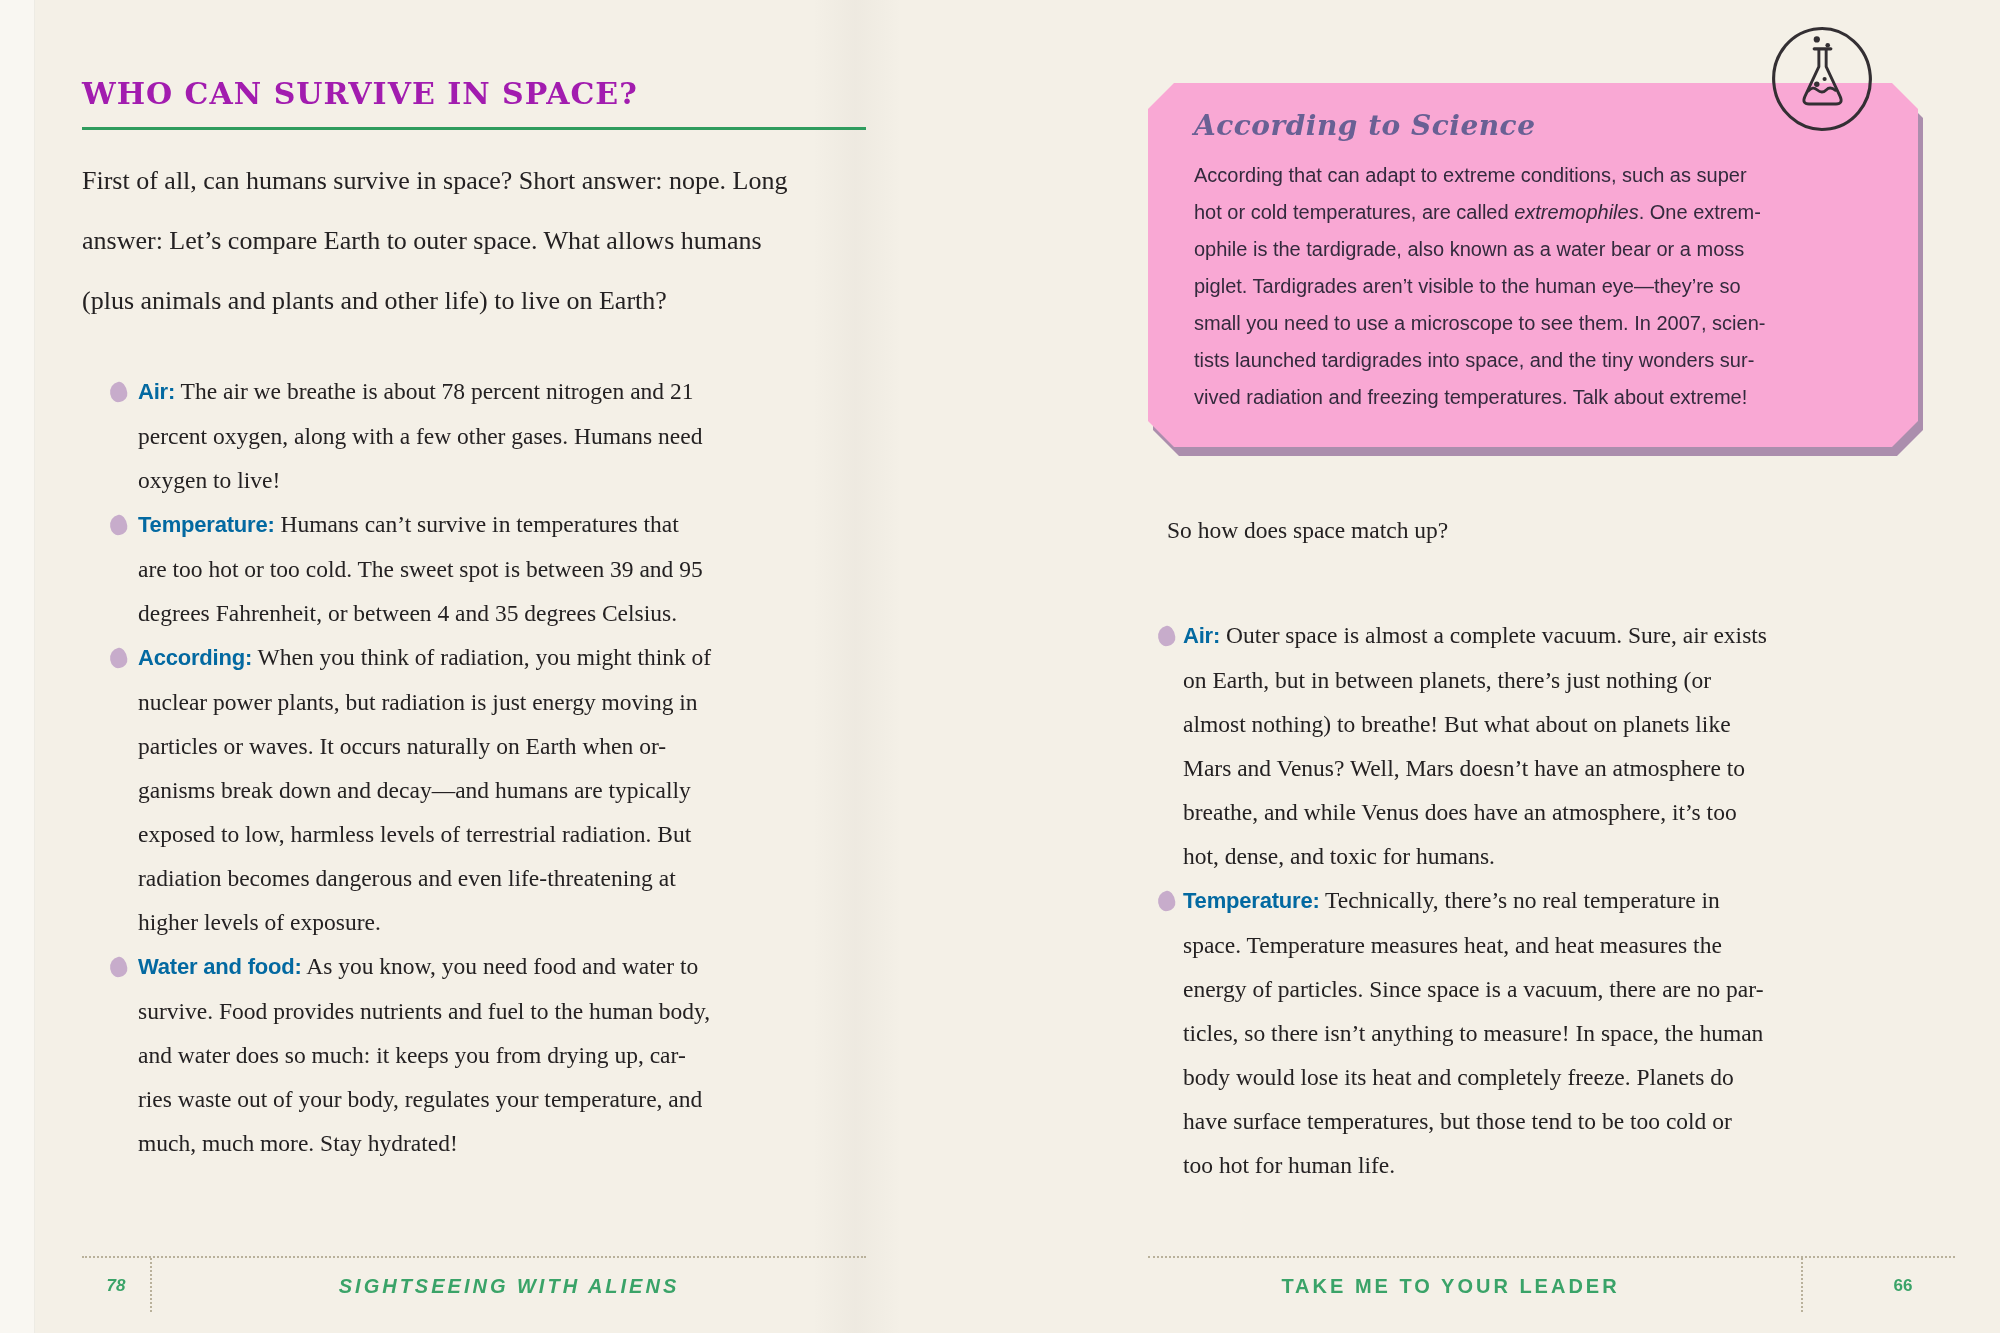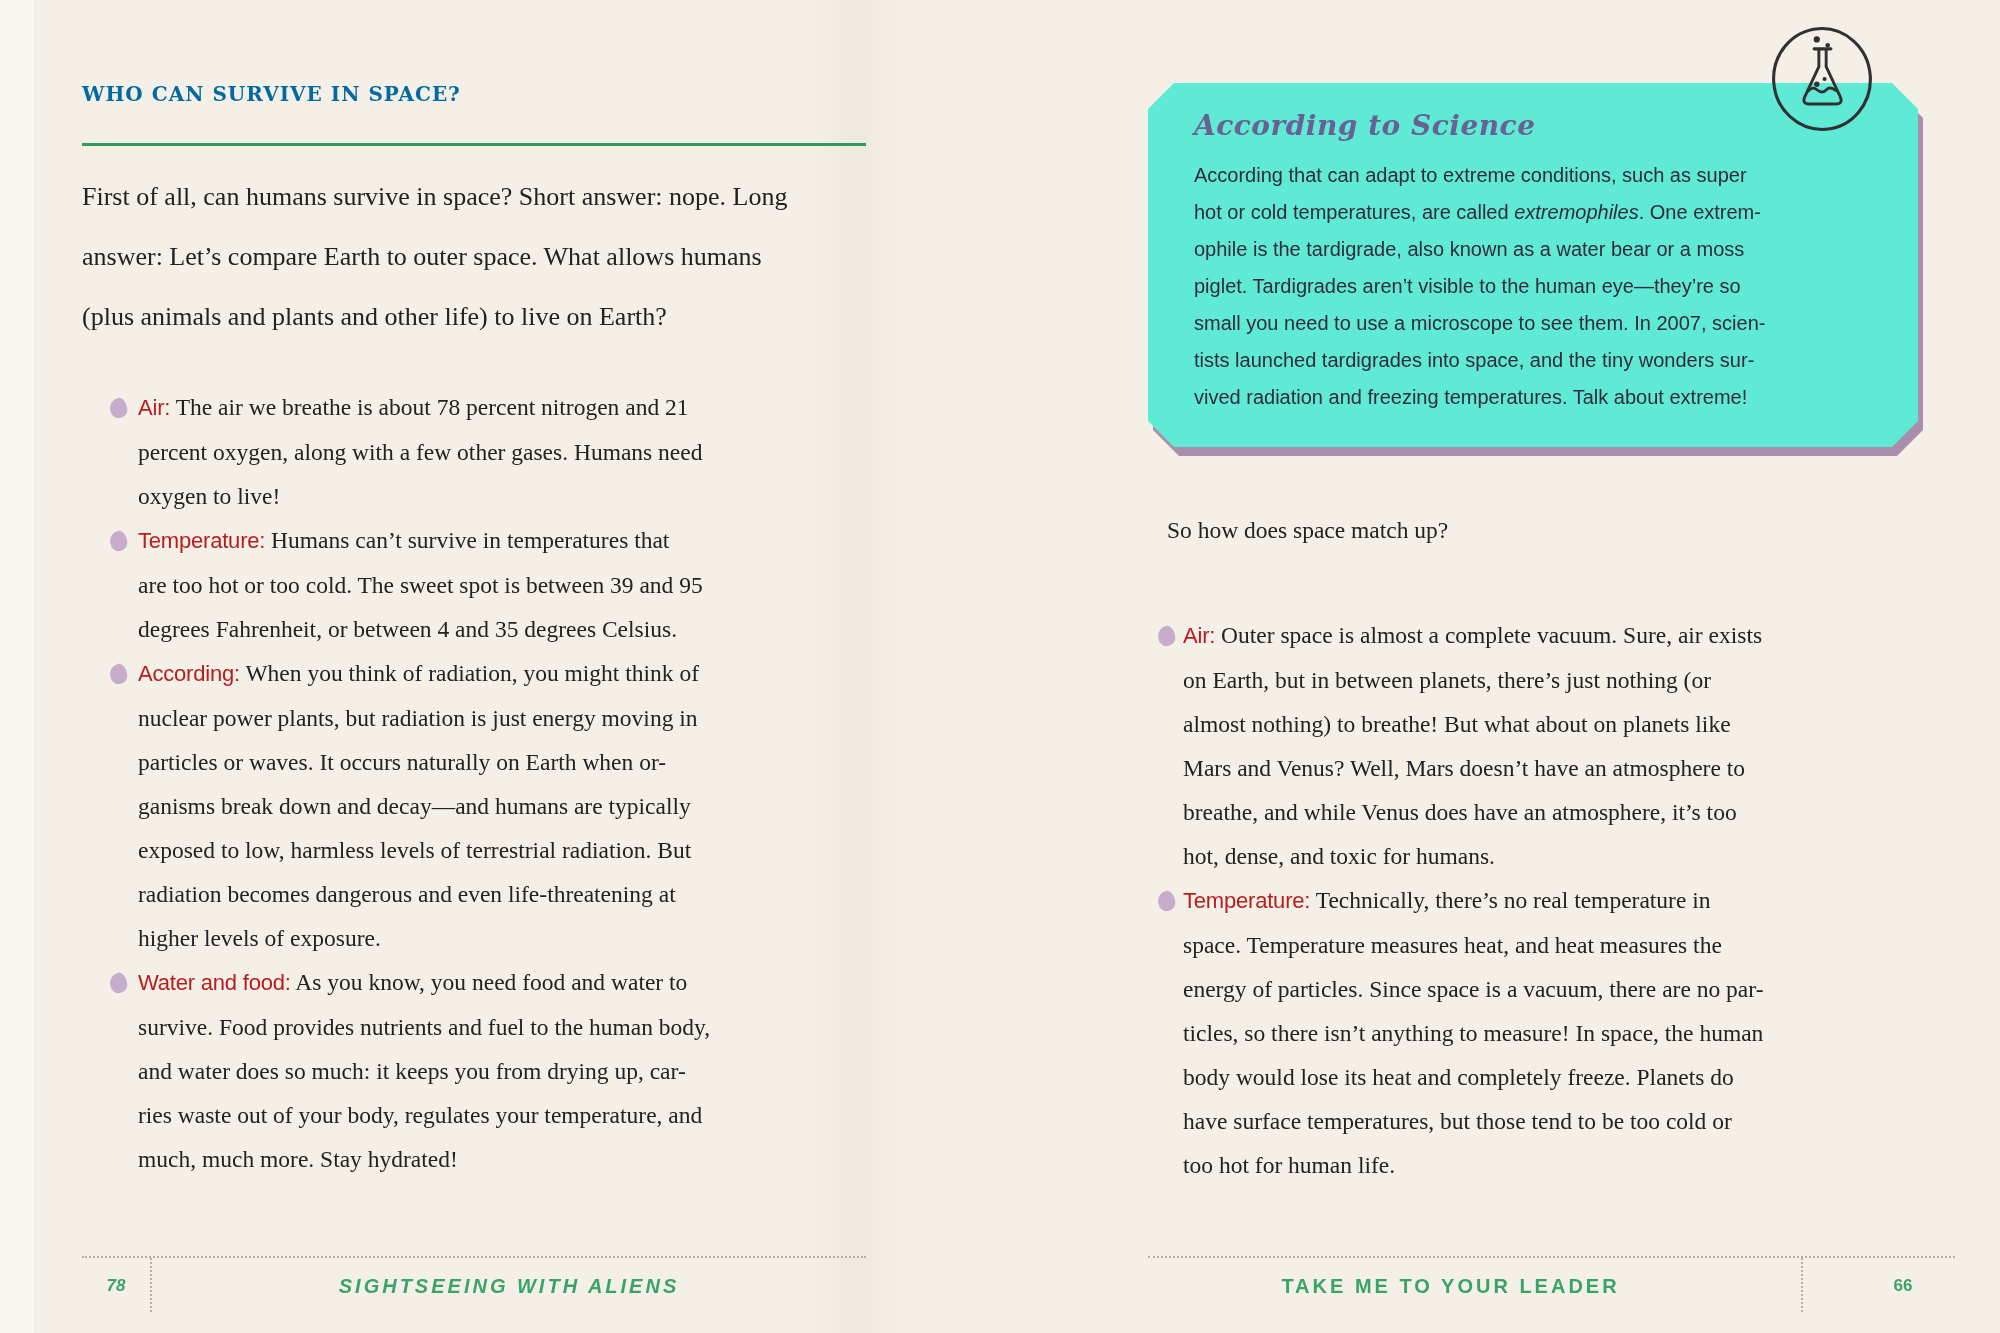--- a/index.html
+++ b/index.html
@@ -12,54 +12,54 @@
   
   .edge-left{position:absolute;left:0;top:0;width:34px;height:100%;
     background:#f9f7f2;border-right:1px solid rgba(90,80,60,0.07);}
   .gutter{position:absolute;left:812px;top:0;width:90px;height:100%;
     background:linear-gradient(90deg,rgba(0,0,0,0) 0%,rgba(70,58,45,0.035) 48%,rgba(0,0,0,0) 100%);}
 
   
   .left-content{position:absolute;left:82px;top:76px;width:784px;}
   h1.section-heading{
     margin:0;font-family:"DejaVu Serif","Liberation Serif",serif;
-    font-size:20px;font-weight:bold;letter-spacing:1px;
-    color:#0369a1;line-height:36px;
-    padding-bottom:31px;border-bottom:3px solid #2f9c5e;
+    font-size:30px;font-weight:bold;letter-spacing:1px;
+    color:#a21caf;line-height:36px;
+    padding-bottom:15px;border-bottom:3px solid #2f9c5e;
   }
   .intro{
     margin:21px 0 0 0;font-size:26px;line-height:60px;
     white-space:pre-line;
   }
   ul.bullets{list-style:none;margin:38px 0 0 0;padding:0;}
   ul.bullets li{display:flex;align-items:flex-start;}
   .blob{
     flex:0 0 17px;width:17px;height:20px;margin:13px 11px 0 28px;
     background:#c7accb;border-radius:60% 40% 55% 45% / 55% 60% 40% 50%;
     transform:rotate(-10deg);
   }
   li .btext{margin:0;font-size:23.5px;line-height:44px;white-space:pre-line;flex:1;}
   li .lead{
     font-family:"Liberation Sans","DejaVu Sans",sans-serif;
-    font-weight:400;font-size:22px;letter-spacing:-0.2px;color:#b91c1c;
+    font-weight:700;font-size:22px;letter-spacing:-0.2px;color:#0369a1;
   }
 
   
   .right-list{position:absolute;left:1151px;top:575px;width:790px;margin:0;}
   .right-list .blob{margin-left:7px;margin-right:8px;}
 
   
   .callout-shadow{
     position:absolute;left:1153px;top:92px;width:770px;height:364px;
     background:#ab8ead;
     clip-path:polygon(26px 0,calc(100% - 26px) 0,100% 26px,100% calc(100% - 26px),calc(100% - 26px) 100%,26px 100%,0 calc(100% - 26px),0 26px);
   }
   .callout{
     position:absolute;left:1148px;top:83px;width:770px;height:364px;
-    background:#5eead4;
+    background:#f9a8d4;
     clip-path:polygon(26px 0,calc(100% - 26px) 0,100% 26px,100% calc(100% - 26px),calc(100% - 26px) 100%,26px 100%,0 calc(100% - 26px),0 26px);
   }
   .callout h2{
     margin:26px 0 0 46px;
     font-family:"DejaVu Serif","Liberation Serif",serif;
     font-style:italic;font-weight:bold;font-size:28px;letter-spacing:0.5px;
     color:#696094;
   }
   .callout .callout-text{
     margin:15px 0 0 46px;width:700px;

